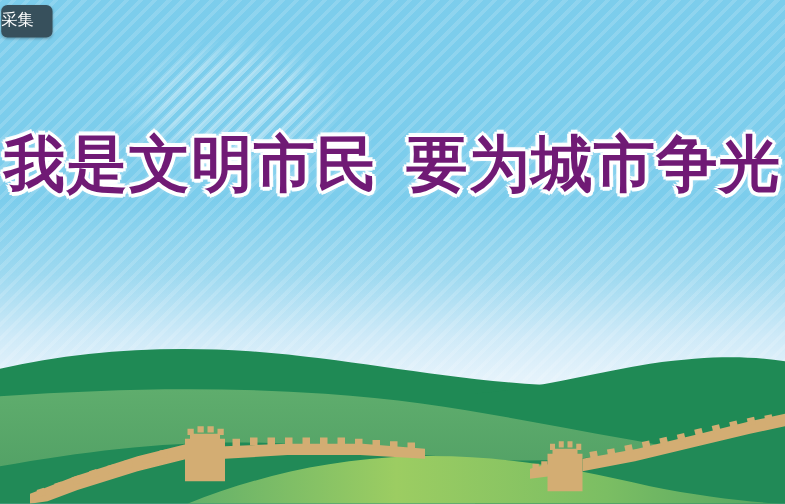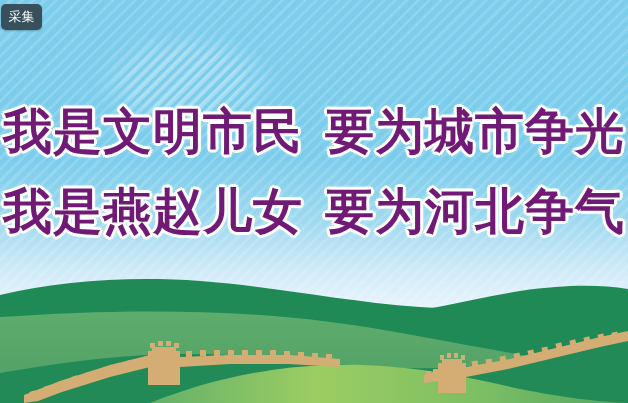--- a/index.html
+++ b/index.html
@@ -72,21 +72,20 @@
 
   
   .capture-btn{
     position:absolute;left:1px;top:4px;
     width:41px;height:26px;
     background:#37505c;
     border-radius:5px;
     color:#ffffff;
     font-size:13px;
     line-height:26px;
-    text-align:center;
     font-family:"DejaVu Sans","Liberation Sans",sans-serif;
     cursor:pointer;
     box-shadow:0 1px 2px rgba(0,0,0,.25);
     user-select:none;
   }
 </style>
 </head>
 <body>
 
 <div id="stage">
@@ -177,20 +176,17 @@
         <rect x="598" y="79" width="6" height="6" transform="rotate(-13 601 82)"></rect>
         <rect x="612" y="77" width="6" height="6" transform="rotate(-12 615 80)"></rect>
       </g>
     </svg>
   </div>
 
   <div class="headline">
     <div class="line">
       <span class="seg">我是文明市民</span><span class="gap"></span><span class="seg">要为城市争光</span>
     </div>
-    <div class="line">
-      <span class="seg">我是燕赵儿女</span><span class="gap"></span><span class="seg">要为河北争气</span>
-    </div>
   </div>
 
   <div class="capture-btn">采集</div>
 
 </div>
 
 </body></html>

